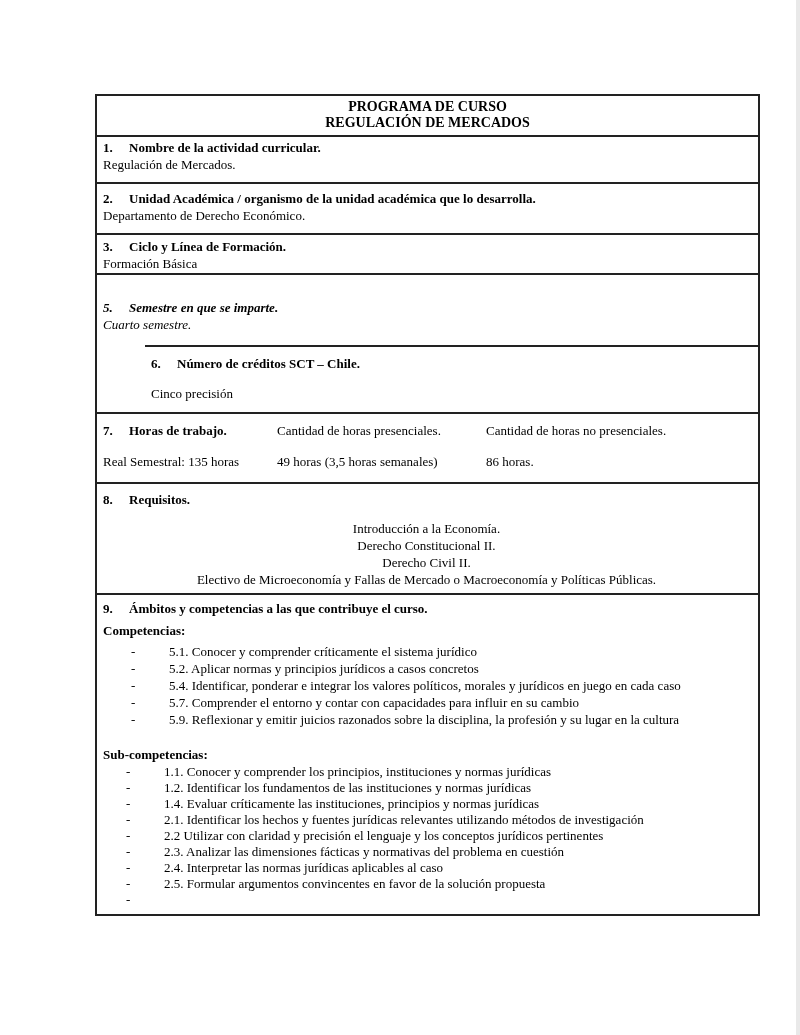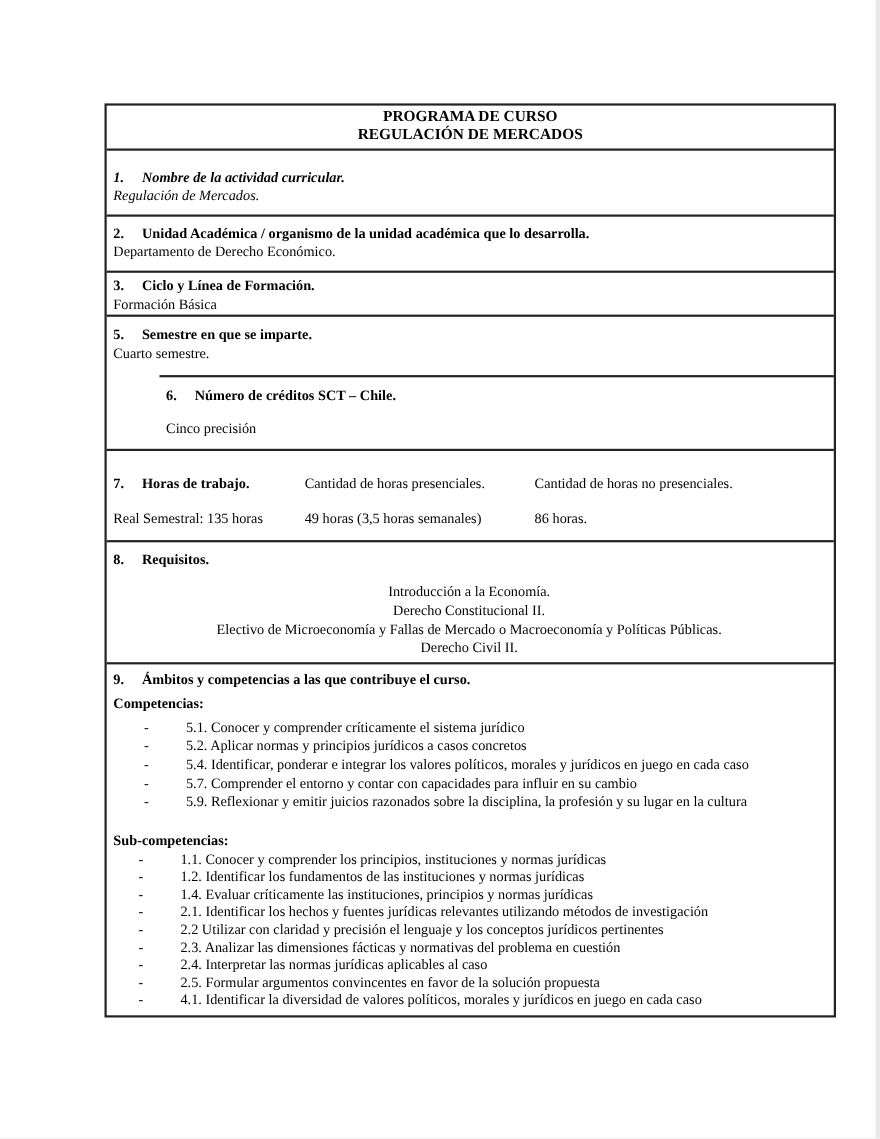--- a/index.html
+++ b/index.html
@@ -36,27 +36,27 @@
     font-weight: bold;
     font-size: 14px;
     line-height: 15.5px;
     padding: 3px 0 5px 0;
   }
 
   .heading { font-weight: bold; }
   .num { display: inline-block; width: 26px; }
   .value { font-weight: normal; }
 
-  .r1 { padding-top: 15px; padding-bottom: 9px; font-style: italic; }
+  .r1 { padding-top: 2px; padding-bottom: 9px; }
   .r2 { padding-top: 6px; padding-bottom: 9px; }
   .r3 { padding-top: 3px; padding-bottom: 1px; }
   .r4 { padding-top: 3px; padding-bottom: 8px; }
-  .r5 { padding-top: 7px; padding-bottom: 12px; }
+  .r5 { padding-top: 24px; padding-bottom: 12px; font-style: italic; }
   .r6 { padding-top: 8px; padding-bottom: 10px; margin-left: 48px; }
-  .r7 { padding-top: 21px; padding-bottom: 12px; }
+  .r7 { padding-top: 8px; padding-bottom: 12px; }
   .r8 { padding-top: 7px; padding-bottom: 5px; }
   .r9 { padding-top: 5px; padding-bottom: 6px; }
 
   .spacer12 { height: 12px; }
   .spacer13 { height: 13px; }
   .spacer14 { height: 14px; }
 
   .grid3 {
     display: grid;
     grid-template-columns: 174px 209px 1fr;
@@ -129,23 +129,23 @@
 
     <div class="row r8">
       <div class="heading"><span class="num">8.</span><span>Requisitos.</span></div>
       <div class="spacer12"></div>
       <div class="plain-list">
 
           <div class="plain-item">Introducción a la Economía.</div>
 
           <div class="plain-item">Derecho Constitucional II.</div>
 
+          <div class="plain-item">Derecho Civil II.</div>
+
           <div class="plain-item">Electivo de Microeconomía y Fallas de Mercado o Macroeconomía y Políticas Públicas.</div>
-
-          <div class="plain-item">Derecho Civil II.</div>
         </div>
     </div>
 
     <div class="row r9">
       <div class="heading"><span class="num">9.</span><span>Ámbitos y competencias a las que contribuye el curso.</span></div>
       <div class="sub-label">Competencias:</div>
       <div class="bullet-list comp-list">
 
           <div class="bullet-item">
             <span class="dash">-</span>
@@ -211,19 +211,18 @@
             <span class="bullet-text">2.4. Interpretar las normas jurídicas aplicables al caso</span>
           </div>
 
           <div class="bullet-item">
             <span class="dash">-</span>
             <span class="bullet-text">2.5. Formular argumentos convincentes en favor de la solución propuesta</span>
           </div>
 
           <div class="bullet-item">
             <span class="dash">-</span>
-            <span class="bullet-text">4.1. Identificar la diversidad de valores políticos, morales y jurídicos en juego en cada caso</span>
           </div>
         </div>
     </div>
 
   </div>
 </div>
 
 </body></html>

